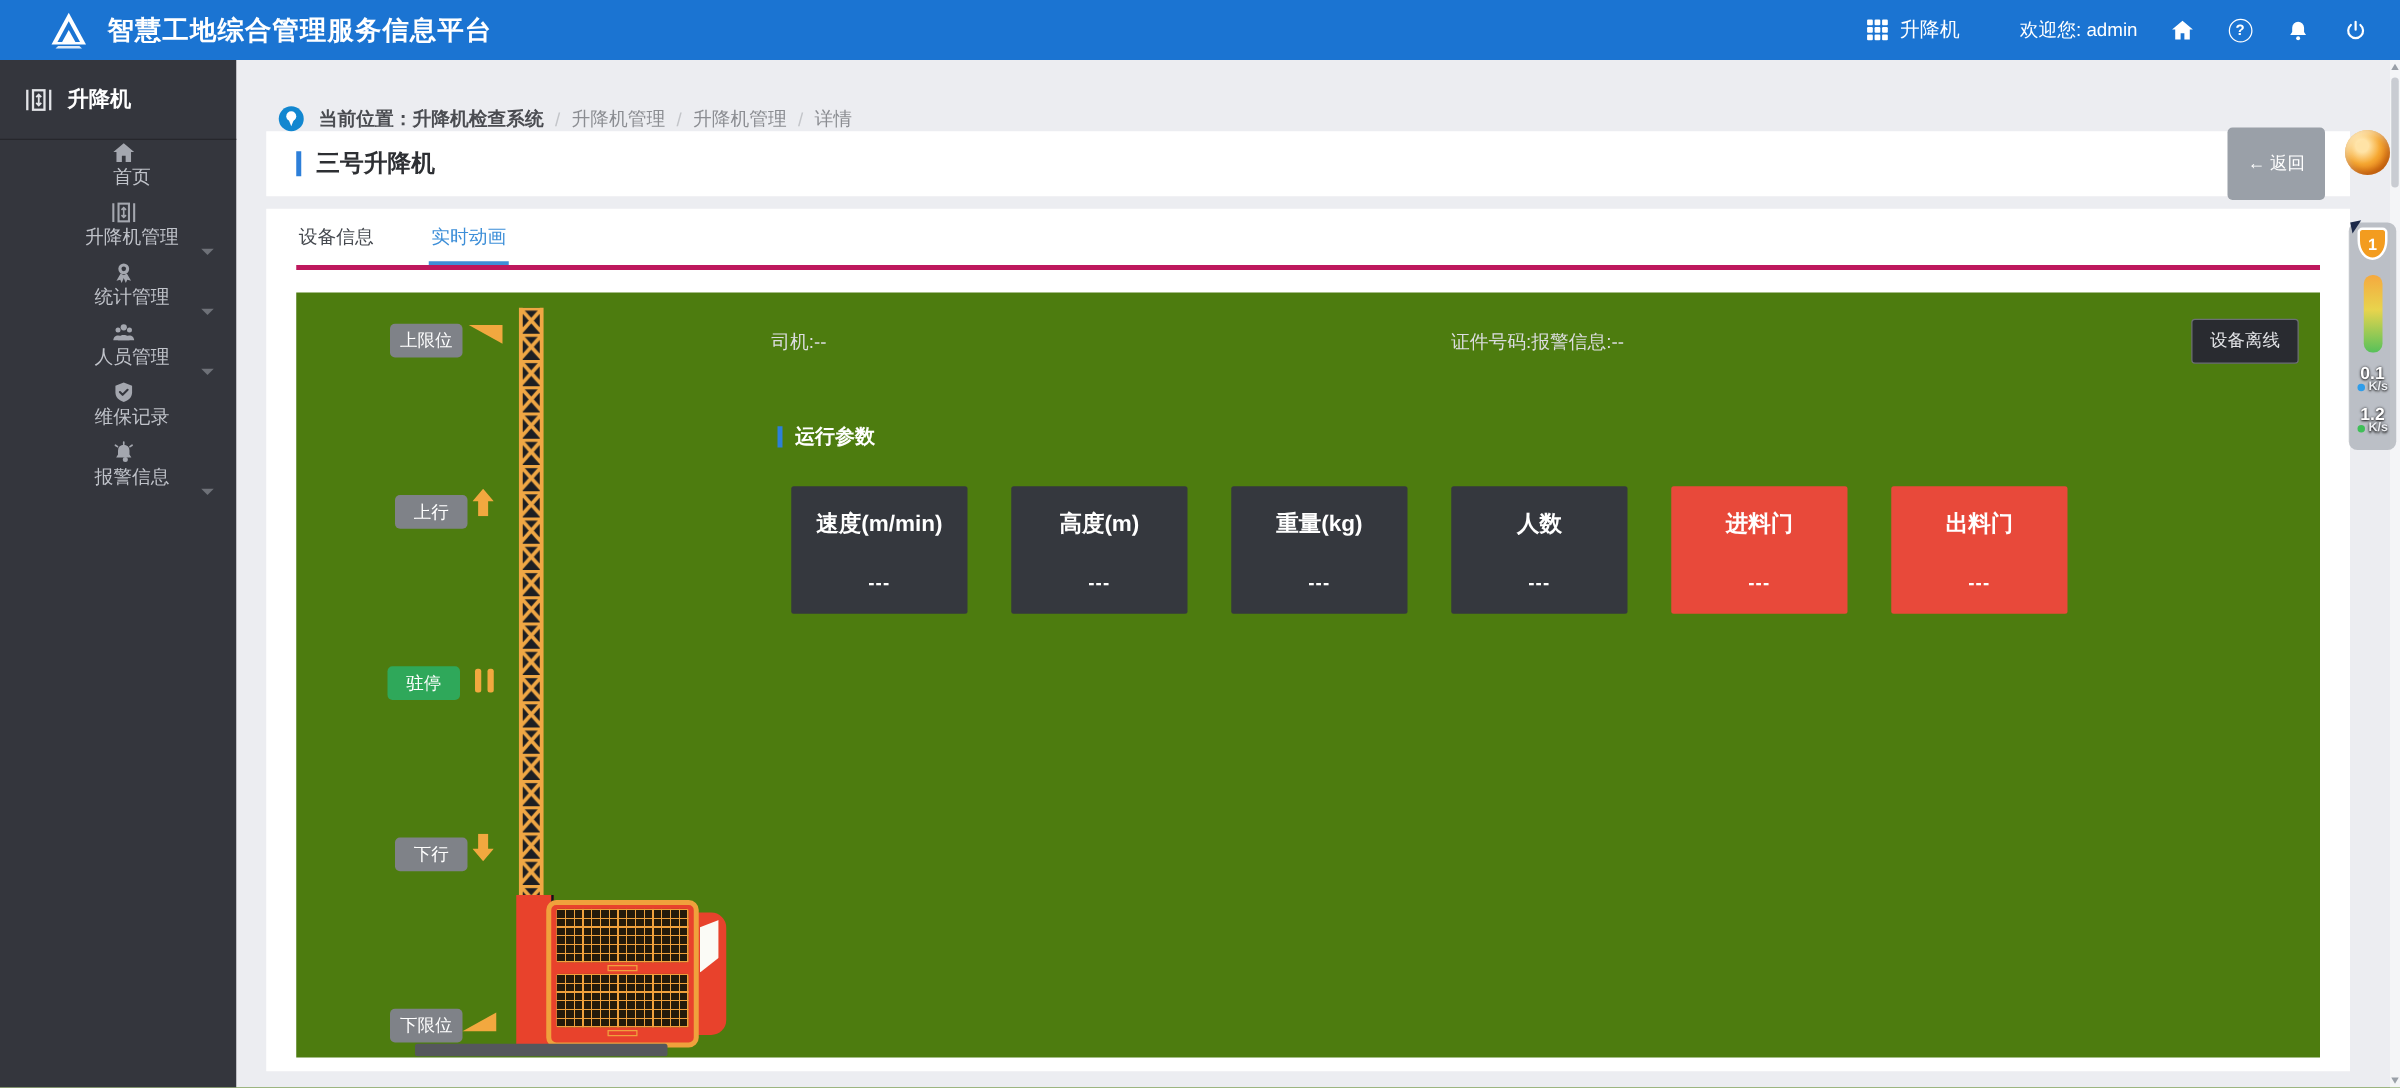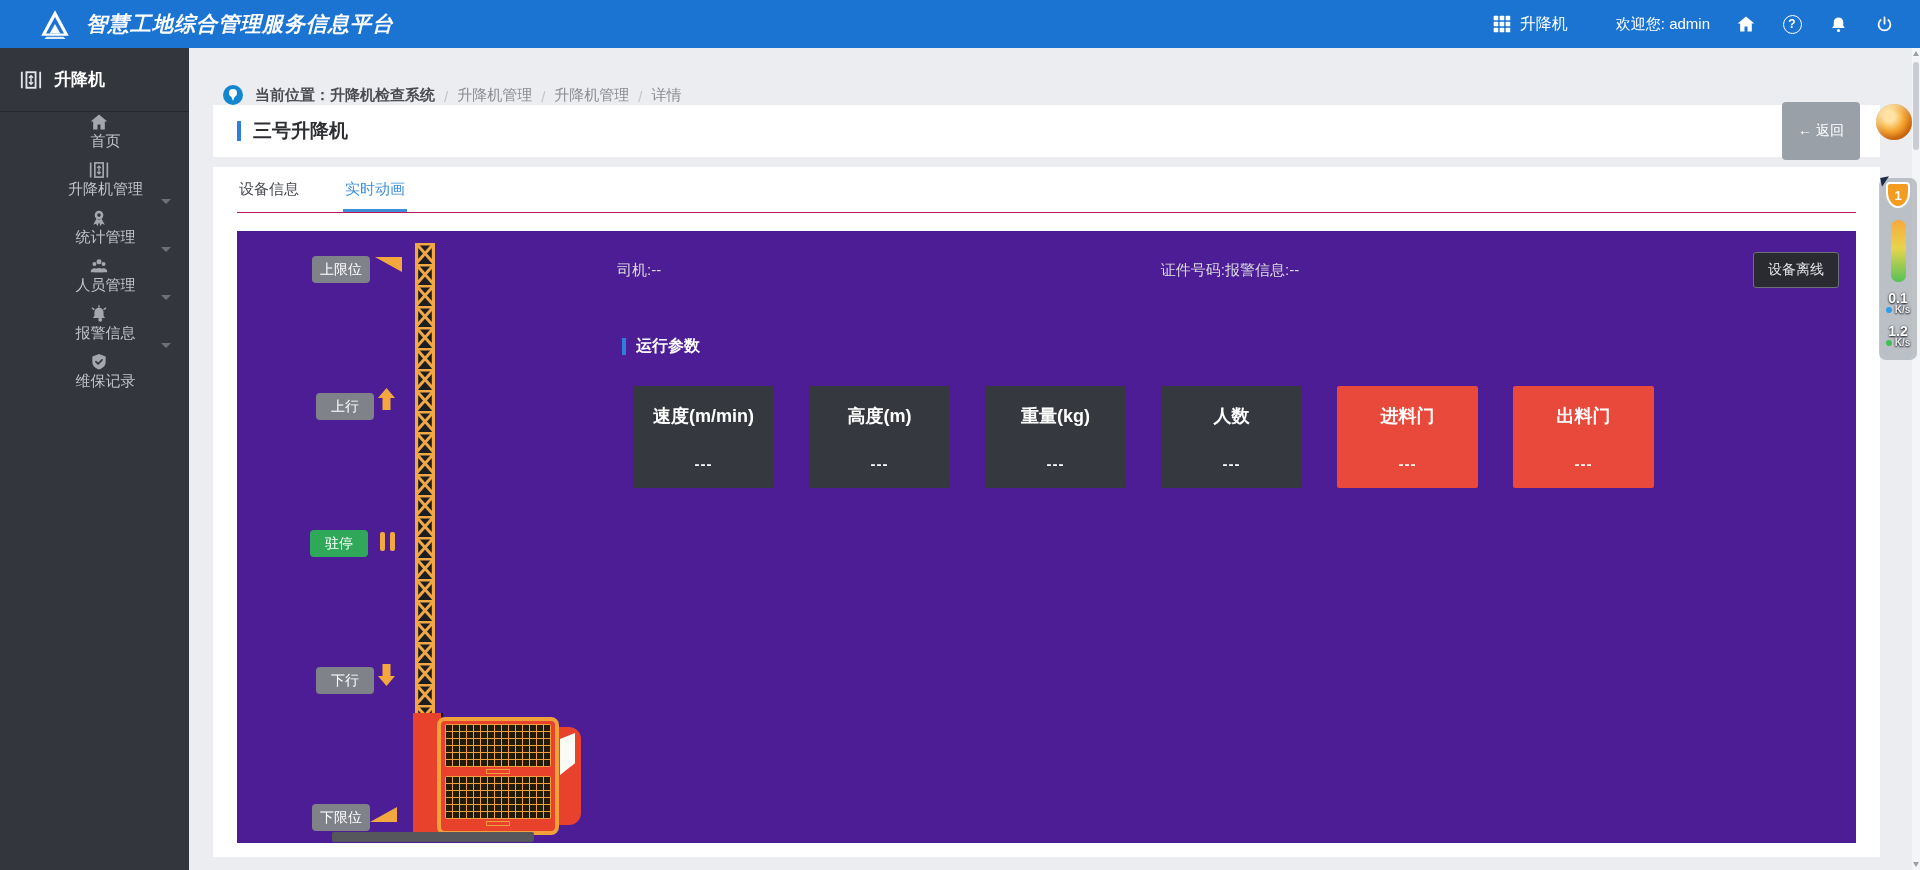--- a/index.html
+++ b/index.html
@@ -3,21 +3,21 @@
 <meta charset="utf-8">
 <style>
   * { margin:0; padding:0; box-sizing:border-box; }
   html,body { width:1920px; height:870px; overflow:hidden; }
   body { font-family:"Liberation Sans","DejaVu Sans",sans-serif; background:#ecedf1; position:relative; }
 
   
   .topbar { position:absolute; left:0; top:0; right:0; height:48px; background:#1b74d2; color:#fff;
             display:flex; align-items:center; padding:0 26px 0 38px; z-index:10; }
   .logo { width:34px; height:34px; margin-right:14px; }
-  .topbar-title { font-size:21px; font-weight:bold; letter-spacing:1px;font-style:italic; }
+  .topbar-title { font-size:21px; font-weight:bold; letter-spacing:1px; }
   .topbar-right { margin-left:auto; display:flex; align-items:center; gap:26px; }
   .appswitch { display:flex; align-items:center; gap:8px; cursor:pointer; }
   .appswitch-label { font-size:16px; }
   .welcome { margin-left:22px; font-size:15px; }
   .tb-icon { width:20px; height:20px; color:#fff; cursor:pointer; display:flex; align-items:center; justify-content:center; }
   .help-circle { width:19px; height:19px; border:1.5px solid #fff; border-radius:50%; font-size:12px; font-weight:bold;
                  display:flex; align-items:center; justify-content:center; }
 
   
   .sidebar { position:absolute; left:0; top:48px; bottom:0; width:189px; background:#34363d; z-index:9; }
@@ -39,25 +39,25 @@
   .bc-strong { color:#4a4c51; font-weight:bold; }
   .bc-sep { margin:0 9px; color:#c3c5c9; }
 
   .title-card { height:52px; background:#fff; display:flex; align-items:center; padding:0 20px 0 24px; }
   .title-bar { width:4px; height:20px; background:#2d7fd9; margin-right:12px; }
   .page-title { font-size:19px; font-weight:bold; color:#2d2f33; }
   .back-btn { margin-left:auto; background:#9aa0a8; color:#fff; border:none; border-radius:4px;
               font-size:14px; padding:20px 16px; cursor:pointer; font-family:inherit; }
 
   .tab-card { margin-top:10px; background:#fff; height:690px; padding:0 24px; }
-  .tabs { display:flex; gap:42px; border-bottom:1px solid #be185d; }
+  .tabs { display:flex; gap:42px; border-bottom:4px solid #be185d; }
   .tab { padding:13px 2px 10px; font-size:15px; color:#45494f; cursor:pointer; border-bottom:3px solid transparent; }
   .tab.active { color:#3e8fd8; border-bottom-color:#3e8fd8; }
 
-  .dark-panel { margin-top:18px; height:612px; background:#4c1d95; position:relative; overflow:hidden;text-decoration:underline; }
+  .dark-panel { margin-top:18px; height:612px; background:#4d7c0f; position:relative; overflow:hidden;text-decoration:underline; }
 
   
   .anim { position:absolute; left:0; top:0; width:380px; height:100%; }
   .mast { position:absolute; left:178px; top:12px; }
   .state-label { position:absolute; width:58px; height:27px; border-radius:4px; background:#7f8288; color:#fff;
                  font-size:14px; display:flex; align-items:center; justify-content:center; }
   .state-label.active { background:#2fa85a; }
   .flag-up { position:absolute; width:0; height:0; border-left:27px solid transparent; border-top:15px solid #f2a83f; }
   .flag-down { position:absolute; width:0; height:0; border-left:27px solid transparent; border-bottom:15px solid #f2a83f; }
   .ic-orange { position:absolute; color:#f2a83f; }
@@ -222,34 +222,34 @@
         <circle cx="12" cy="7" r="3"></circle>
       <path d="M2 19.5c0-2.8 2-4.7 4.7-4.7 1.3 0 2.4.4 3.2 1.1a6 6 0 012.1-.4c.8 0 1.5.1 2.1.4.8-.7 1.9-1.1 3.2-1.1 2.7 0 4.7 1.9 4.7 4.7z"></path>
       <path d="M6.5 19.5c0-3 2.4-5 5.5-5s5.5 2 5.5 5z"></path>
     </svg>
     <span>人员管理</span>
     <span class="caret"></span>
   </div>
 
   <div class="sb-item">
     <svg class="sb-ic" viewBox="0 0 24 24" fill="currentColor">
+      <path d="M12 2.5l8 3v6.3c0 4.9-3.4 7.9-8 9.2-4.6-1.3-8-4.3-8-9.2V5.5z"></path>
+      <path d="M8.3 11.6l2.6 2.6 4.8-4.8" stroke="#34363d" stroke-width="2" fill="none" stroke-linecap="round" stroke-linejoin="round"></path>
+    </svg>
+    <span>维保记录</span>
+  </div>
+
+  <div class="sb-item">
+    <svg class="sb-ic" viewBox="0 0 24 24" fill="currentColor">
       <path d="M12 4.5a5.5 5.5 0 015.5 5.5v4l1.8 2.7H4.7L6.5 14v-4A5.5 5.5 0 0112 4.5z"></path>
       <circle cx="13.5" cy="18.8" r="2.4"></circle>
       <path d="M4 5l2 1.4M12 2v2M20 5l-2 1.4" stroke="currentColor" stroke-width="1.6" fill="none" stroke-linecap="round"></path>
     </svg>
     <span>报警信息</span>
     <span class="caret"></span>
-  </div>
-
-  <div class="sb-item">
-    <svg class="sb-ic" viewBox="0 0 24 24" fill="currentColor">
-      <path d="M12 2.5l8 3v6.3c0 4.9-3.4 7.9-8 9.2-4.6-1.3-8-4.3-8-9.2V5.5z"></path>
-      <path d="M8.3 11.6l2.6 2.6 4.8-4.8" stroke="#34363d" stroke-width="2" fill="none" stroke-linecap="round" stroke-linejoin="round"></path>
-    </svg>
-    <span>维保记录</span>
   </div>
 </div>
 
 <div class="main">
 
   <div class="breadcrumb">
     <span class="bc-pin"></span>
     <span class="bc-strong">当前位置：</span>
     <span class="bc-strong">升降机检查系统</span>
     <span class="bc-sep">/</span>

